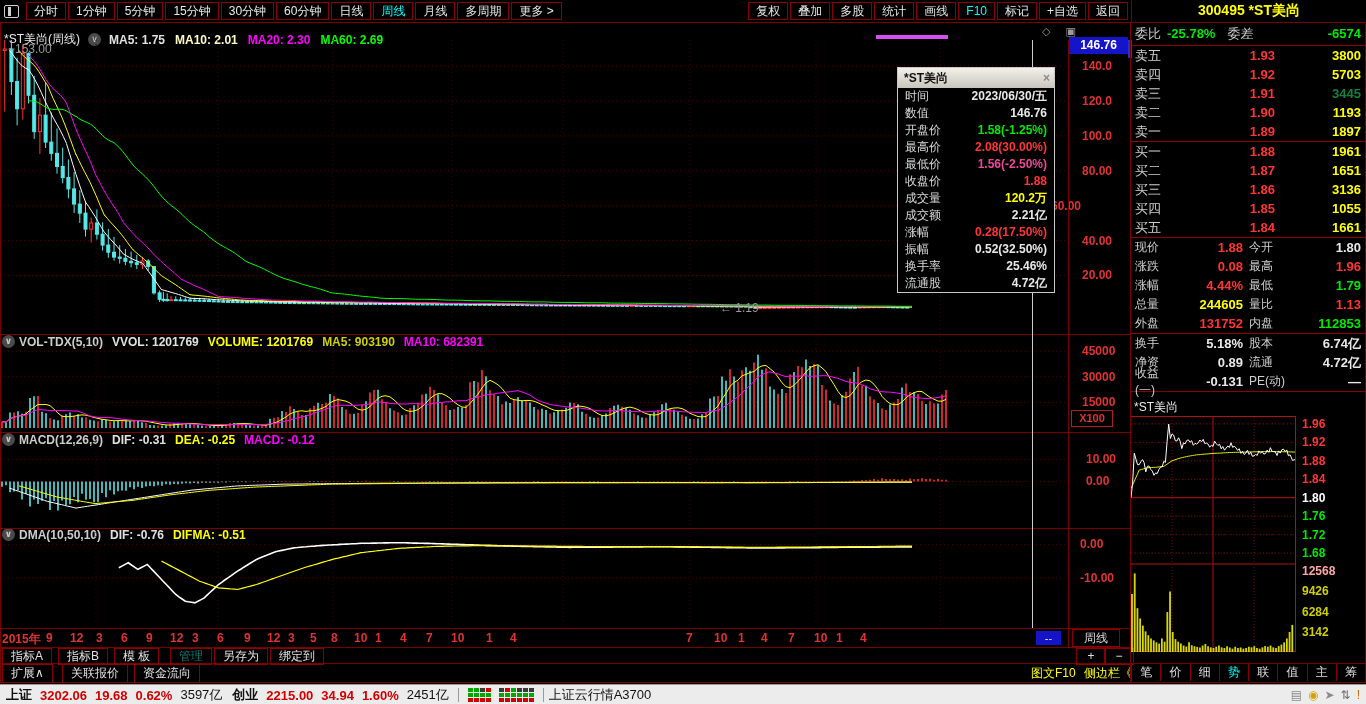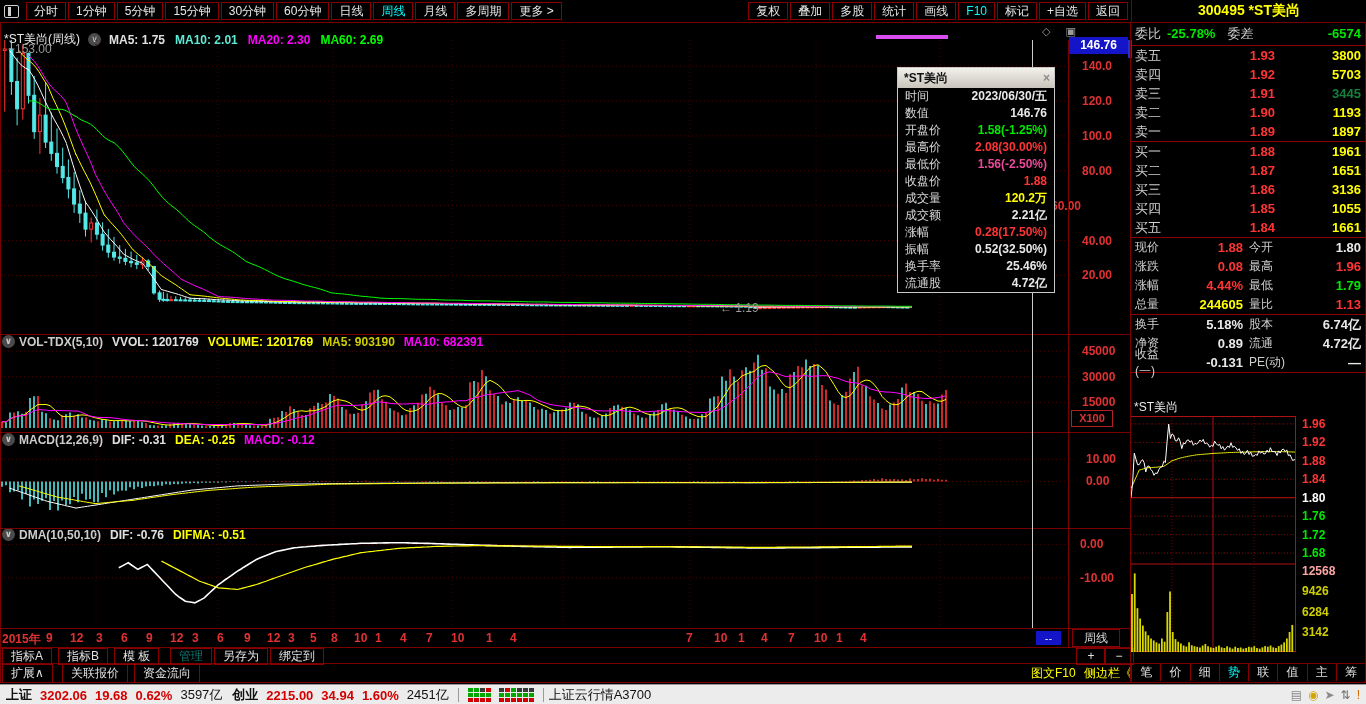--- a/index.html
+++ b/index.html
@@ -109,21 +109,21 @@
       </div>
     <div class="vline" style="position:static;height:22px;margin-left:2px;"></div>
     <div class="code-title">300495 *ST美尚</div>
   </div>
 
   <div class="chart-header">
     <span>*ST美尚(周线)</span>
     <span class="circ-icon">∨</span>
     <span id="ma-items" style="display:flex;">
         <span class="ma-item" style="color: rgb(224, 224, 224);">MA5: 1.75</span>
-        <span class="ma-item" style="color: #5eead4;">MA10: 2.01</span>
+        <span class="ma-item" style="color: #fef9c3;">MA10: 2.01</span>
         <span class="ma-item" style="color: rgb(255, 0, 255);">MA20: 2.30</span>
         <span class="ma-item" style="color: rgb(0, 255, 0);">MA60: 2.69</span>
       </span>
   </div>
   <div class="corner-icons">◇ ▣</div>
 
   <div class="pane-header" style="top:335px;" id="vol-header">
       <span class="circ-icon" style="margin: 0px 4px 0px 0px;">∨</span>
       <span style="color: rgb(204, 204, 204);">VOL-TDX(5,10)</span>
       <span style="color: rgb(224, 224, 224);">VVOL: 1201769</span>
@@ -1245,20 +1245,26 @@
           <span class="val" style="color: rgb(255, 52, 52);">4.44%</span>
           <span class="lab2">最低</span>
           <span class="val2" style="color: rgb(0, 232, 0);">1.79</span>
         </div>
         <div class="info-row">
           <span class="lab">总量</span>
           <span class="val" style="color: rgb(255, 255, 0);">244605</span>
           <span class="lab2">量比</span>
           <span class="val2" style="color: rgb(255, 52, 52);">1.13</span>
         </div>
+        <div class="info-row">
+          <span class="lab">外盘</span>
+          <span class="val" style="color: rgb(255, 52, 52);">131752</span>
+          <span class="lab2">内盘</span>
+          <span class="val2" style="color: rgb(0, 232, 0);">112853</span>
+        </div>
       </div>
       <div class="sec">
         <div class="info-row">
           <span class="lab">换手</span>
           <span class="val" style="color: rgb(232, 232, 232);">5.18%</span>
           <span class="lab2">股本</span>
           <span class="val2" style="color: rgb(232, 232, 232);">6.74亿</span>
         </div>
         <div class="info-row">
           <span class="lab">净资</span>

